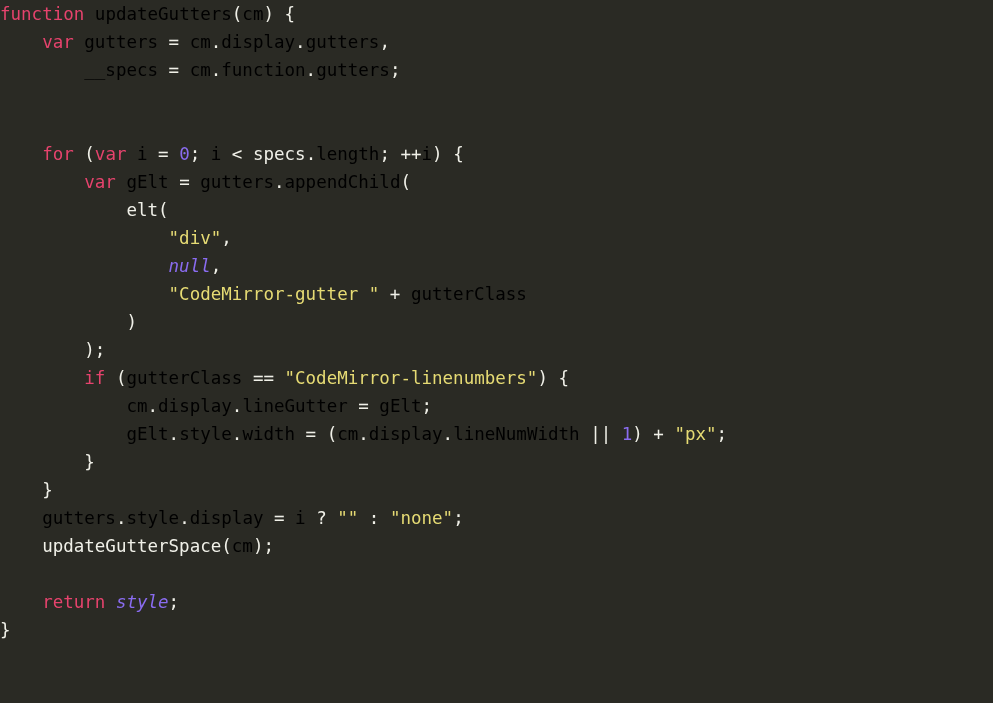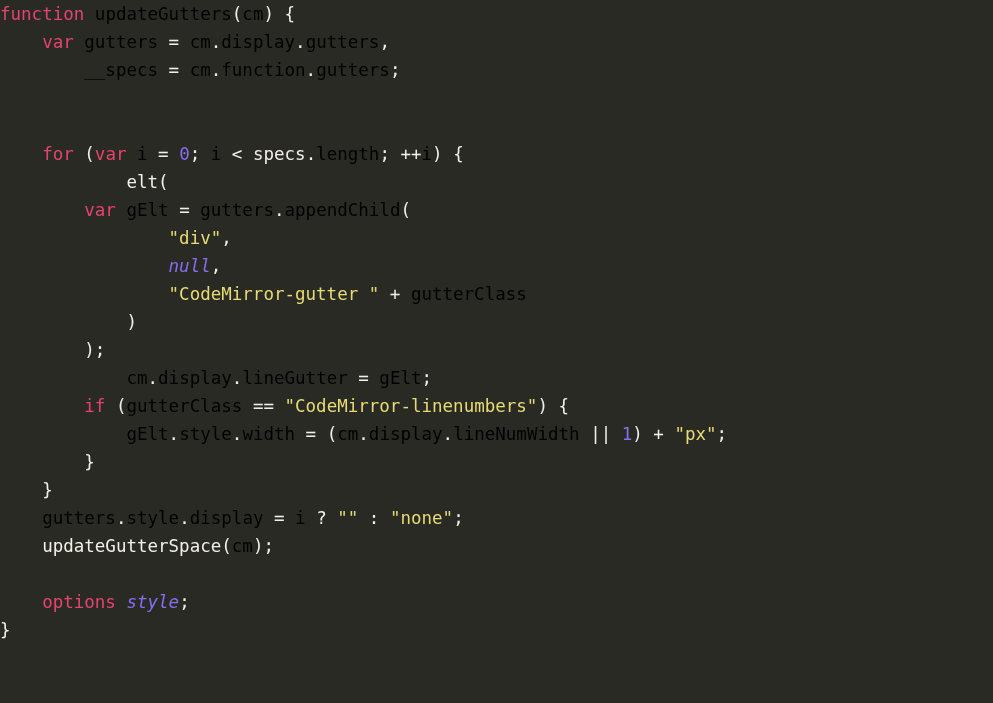--- a/index.html
+++ b/index.html
@@ -43,31 +43,31 @@
 <body>
 
 <div id="editor">
   <div id="code-area">
       <div class="code-line"><span class="tok t-keyword">function</span><span class="tok t-plain"> </span><span class="tok t-definition">updateGutters</span><span class="tok t-plain">(</span><span class="tok t-variable">cm</span><span class="tok t-plain">) {</span></div>
       <div class="code-line"><span class="tok t-plain">    </span><span class="tok t-keyword">var</span><span class="tok t-plain"> </span><span class="tok t-definition">gutters</span><span class="tok t-plain"> = </span><span class="tok t-variable">cm</span><span class="tok t-plain">.</span><span class="tok t-property">display</span><span class="tok t-plain">.</span><span class="tok t-property">gutters</span><span class="tok t-plain">,</span></div>
       <div class="code-line"><span class="tok t-plain">        </span><span class="tok t-definition">__specs</span><span class="tok t-plain"> = </span><span class="tok t-variable">cm</span><span class="tok t-plain">.</span><span class="tok t-property">function</span><span class="tok t-plain">.</span><span class="tok t-property">gutters</span><span class="tok t-plain">;</span></div>
       <div class="code-line">&nbsp;</div>
       <div class="code-line">&nbsp;</div>
       <div class="code-line"><span class="tok t-plain">    </span><span class="tok t-keyword">for</span><span class="tok t-plain"> (</span><span class="tok t-keyword">var</span><span class="tok t-plain"> </span><span class="tok t-definition">i</span><span class="tok t-plain"> = </span><span class="tok t-number">0</span><span class="tok t-plain">; </span><span class="tok t-variable">i</span><span class="tok t-plain"> &lt; </span><span class="tok t-plain">specs</span><span class="tok t-plain">.</span><span class="tok t-property">length</span><span class="tok t-plain">; ++</span><span class="tok t-variable">i</span><span class="tok t-plain">) {</span></div>
+      <div class="code-line"><span class="tok t-plain">        </span><span class="tok t-keyword">var</span><span class="tok t-plain"> </span><span class="tok t-definition">gElt</span><span class="tok t-plain"> = </span><span class="tok t-variable">gutters</span><span class="tok t-plain">.</span><span class="tok t-property">appendChild</span><span class="tok t-plain">(</span></div>
       <div class="code-line"><span class="tok t-plain">            </span><span class="tok t-plain">elt</span><span class="tok t-plain">(</span></div>
-      <div class="code-line"><span class="tok t-plain">        </span><span class="tok t-keyword">var</span><span class="tok t-plain"> </span><span class="tok t-definition">gElt</span><span class="tok t-plain"> = </span><span class="tok t-variable">gutters</span><span class="tok t-plain">.</span><span class="tok t-property">appendChild</span><span class="tok t-plain">(</span></div>
       <div class="code-line"><span class="tok t-plain">                </span><span class="tok t-string">"div"</span><span class="tok t-plain">,</span></div>
       <div class="code-line"><span class="tok t-plain">                </span><span class="tok t-atom">null</span><span class="tok t-plain">,</span></div>
       <div class="code-line"><span class="tok t-plain">                </span><span class="tok t-string">"CodeMirror-gutter "</span><span class="tok t-plain"> + </span><span class="tok t-variable">gutterClass</span></div>
       <div class="code-line"><span class="tok t-plain">            )</span></div>
       <div class="code-line"><span class="tok t-plain">        );</span></div>
+      <div class="code-line"><span class="tok t-plain">        </span><span class="tok t-keyword">if</span><span class="tok t-plain"> (</span><span class="tok t-variable">gutterClass</span><span class="tok t-plain"> == </span><span class="tok t-string">"CodeMirror-linenumbers"</span><span class="tok t-plain">) {</span></div>
       <div class="code-line"><span class="tok t-plain">            </span><span class="tok t-variable">cm</span><span class="tok t-plain">.</span><span class="tok t-property">display</span><span class="tok t-plain">.</span><span class="tok t-property">lineGutter</span><span class="tok t-plain"> = </span><span class="tok t-variable">gElt</span><span class="tok t-plain">;</span></div>
-      <div class="code-line"><span class="tok t-plain">        </span><span class="tok t-keyword">if</span><span class="tok t-plain"> (</span><span class="tok t-variable">gutterClass</span><span class="tok t-plain"> == </span><span class="tok t-string">"CodeMirror-linenumbers"</span><span class="tok t-plain">) {</span></div>
       <div class="code-line"><span class="tok t-plain">            </span><span class="tok t-variable">gElt</span><span class="tok t-plain">.</span><span class="tok t-property">style</span><span class="tok t-plain">.</span><span class="tok t-property">width</span><span class="tok t-plain"> = (</span><span class="tok t-variable">cm</span><span class="tok t-plain">.</span><span class="tok t-property">display</span><span class="tok t-plain">.</span><span class="tok t-property">lineNumWidth</span><span class="tok t-plain"> || </span><span class="tok t-number">1</span><span class="tok t-plain">) + </span><span class="tok t-string">"px"</span><span class="tok t-plain">;</span></div>
       <div class="code-line"><span class="tok t-plain">        }</span></div>
       <div class="code-line"><span class="tok t-plain">    }</span></div>
       <div class="code-line"><span class="tok t-plain">    </span><span class="tok t-variable">gutters</span><span class="tok t-plain">.</span><span class="tok t-property">style</span><span class="tok t-plain">.</span><span class="tok t-property">display</span><span class="tok t-plain"> = </span><span class="tok t-variable">i</span><span class="tok t-plain"> ? </span><span class="tok t-string">""</span><span class="tok t-plain"> : </span><span class="tok t-string">"none"</span><span class="tok t-plain">;</span></div>
       <div class="code-line"><span class="tok t-plain">    </span><span class="tok t-plain">updateGutterSpace</span><span class="tok t-plain">(</span><span class="tok t-variable">cm</span><span class="tok t-plain">);</span></div>
       <div class="code-line">&nbsp;</div>
-      <div class="code-line"><span class="tok t-plain">    </span><span class="tok t-keyword">options</span><span class="tok t-plain"> </span><span class="tok t-atom">style</span><span class="tok t-plain">;</span></div>
+      <div class="code-line"><span class="tok t-plain">    </span><span class="tok t-keyword">return</span><span class="tok t-plain"> </span><span class="tok t-atom">style</span><span class="tok t-plain">;</span></div>
       <div class="code-line"><span class="tok t-plain">}</span></div>
     </div>
 </div>
 
 </body></html>

